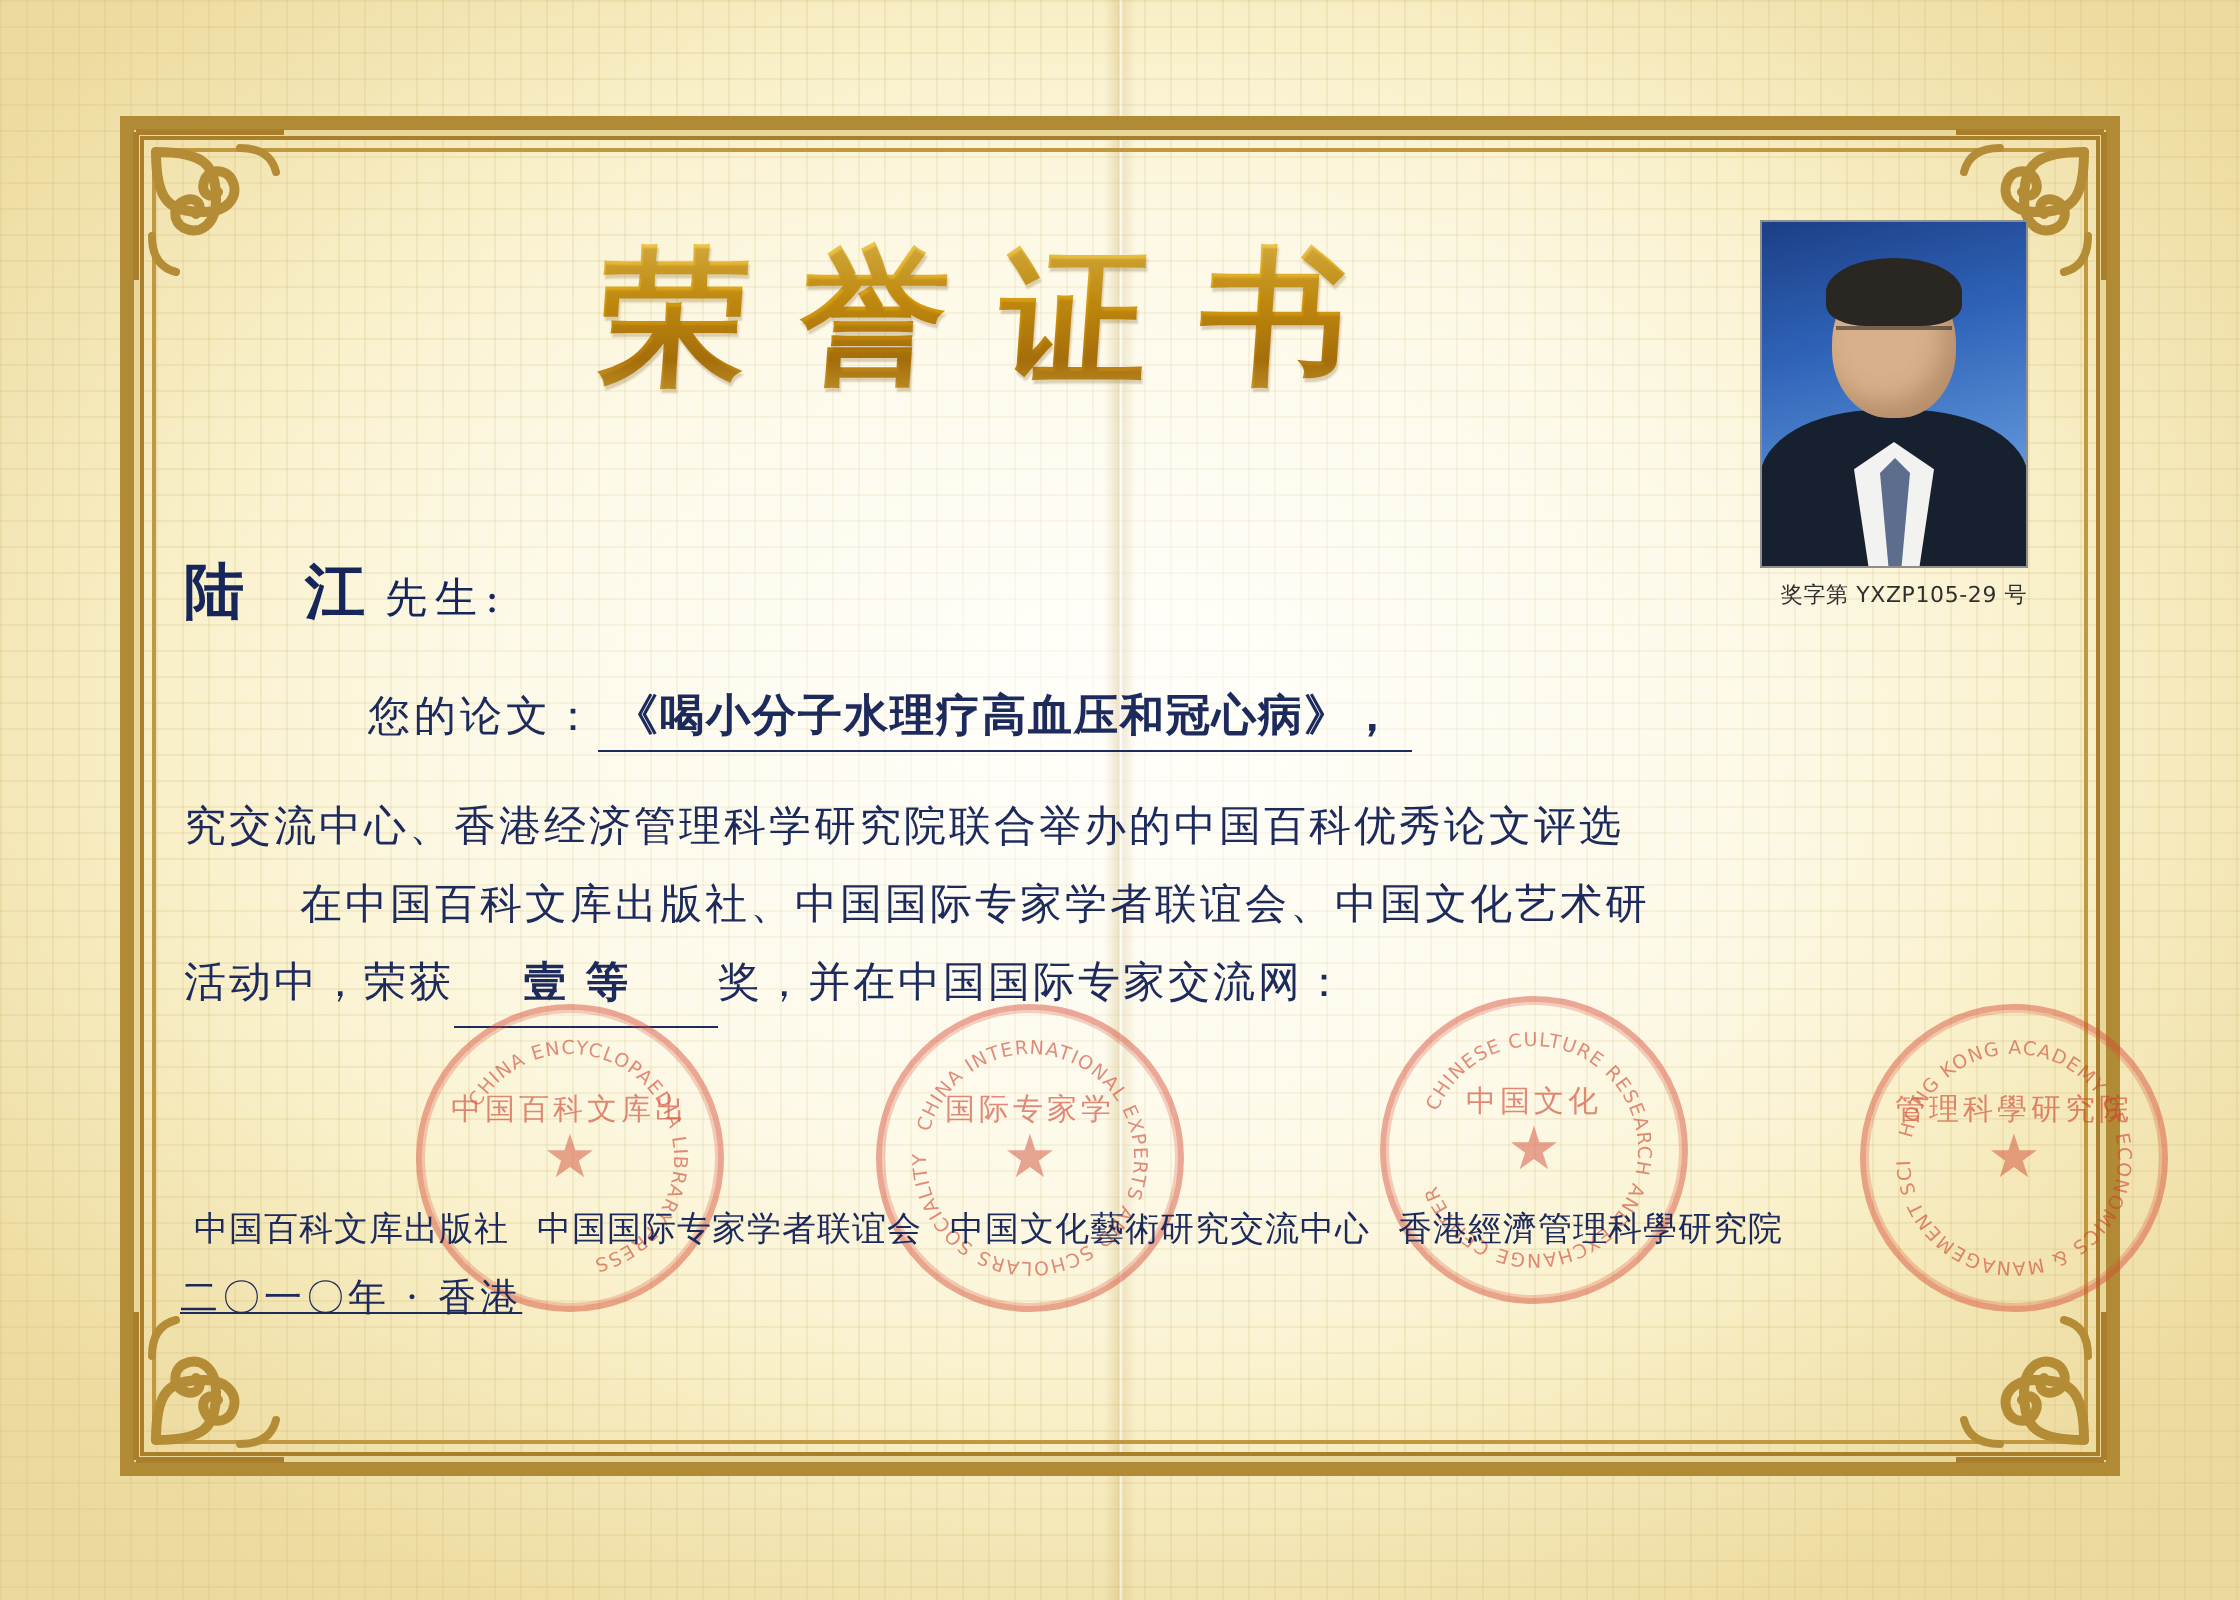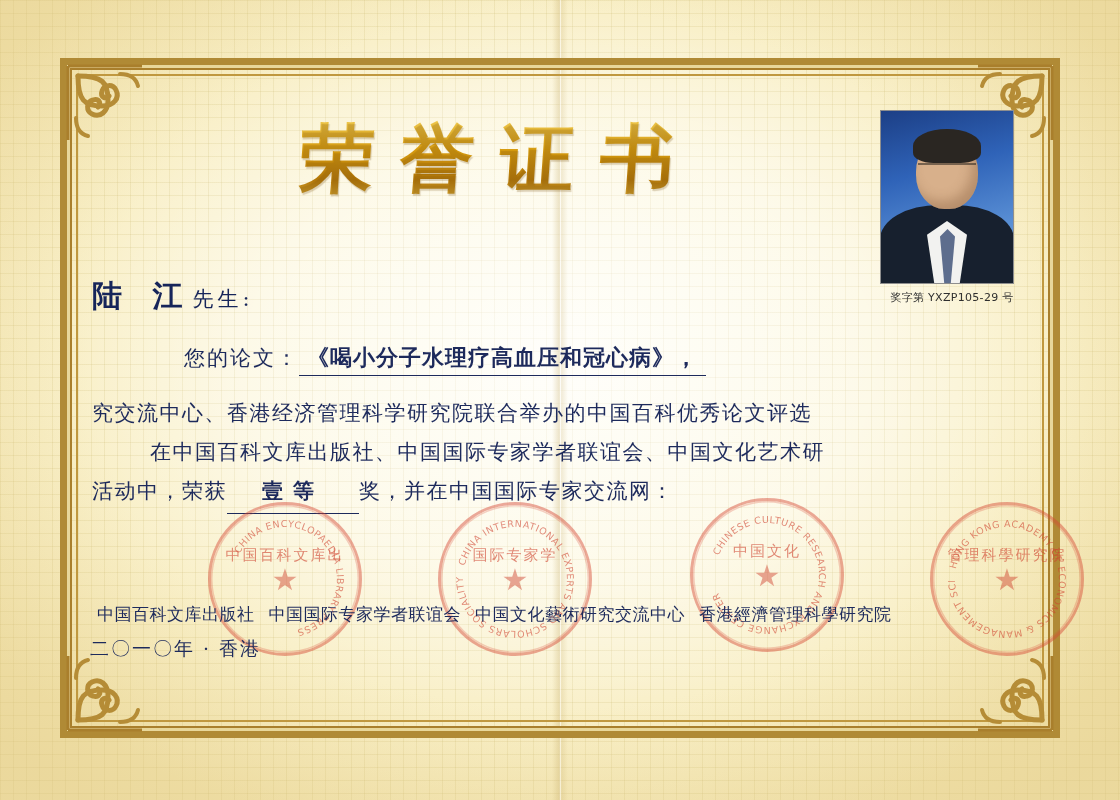--- a/index.html
+++ b/index.html
@@ -265,20 +265,21 @@
   .footer-orgs {
     font-size: 17px;
     letter-spacing: 0.5px;
     white-space: nowrap;
   }
   .footer-orgs span { margin: 0 7px; }
   .footer-date {
     margin-top: 10px;
     font-size: 19px;
     letter-spacing: 2px;
+    text-decoration: underline;
   }
 
   
   .seals {
     position: absolute;
     left: 30px;
     right: 30px;
     bottom: 52px;
     height: 160px;
     pointer-events: none;

